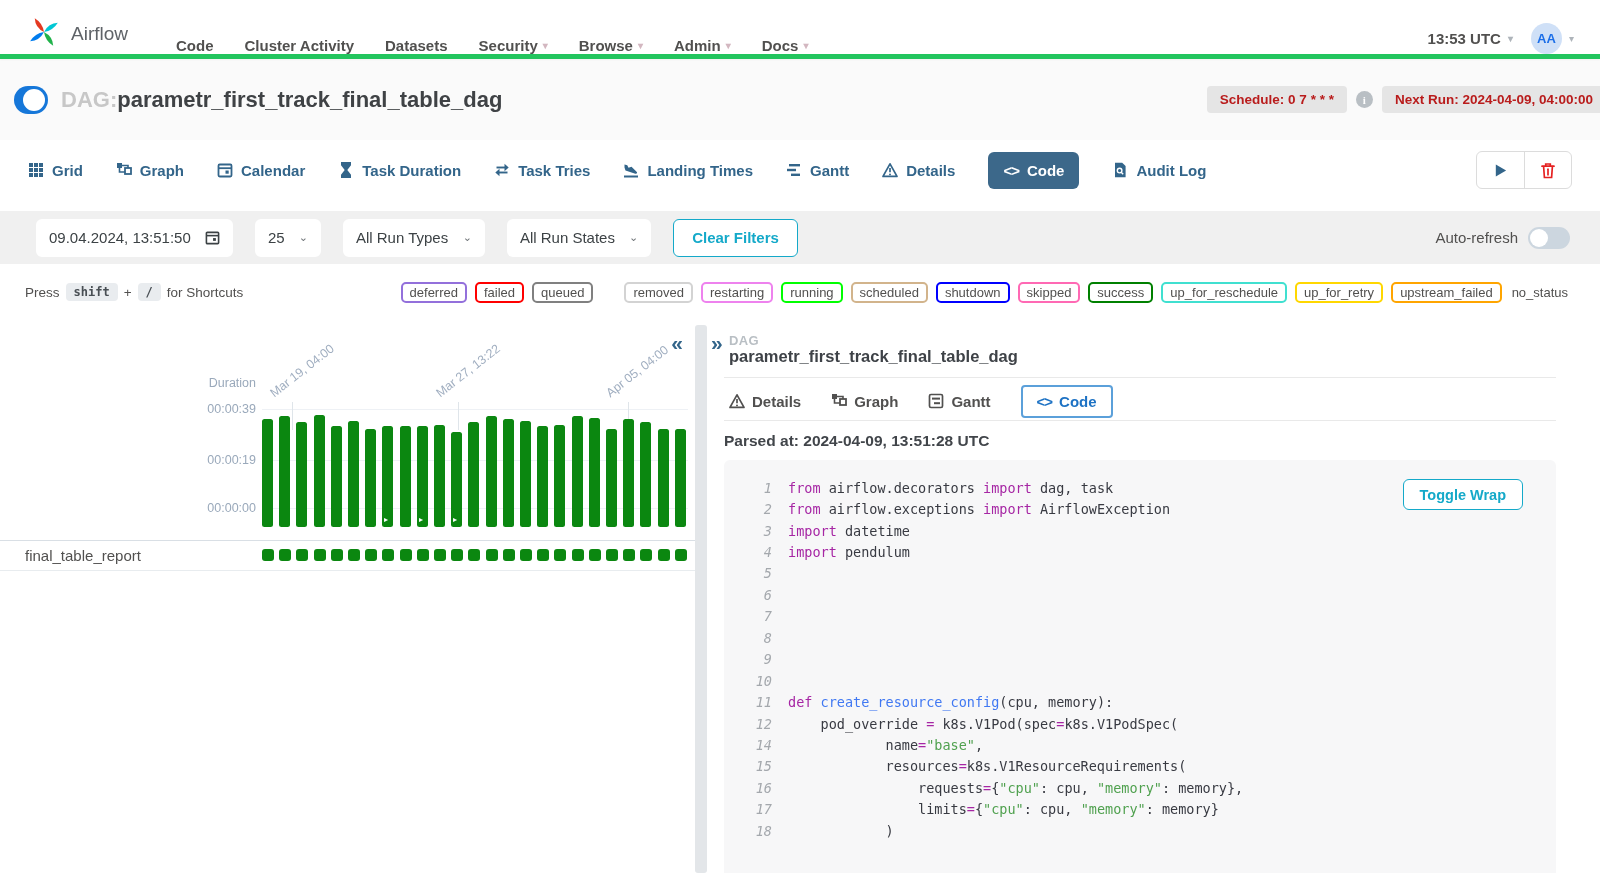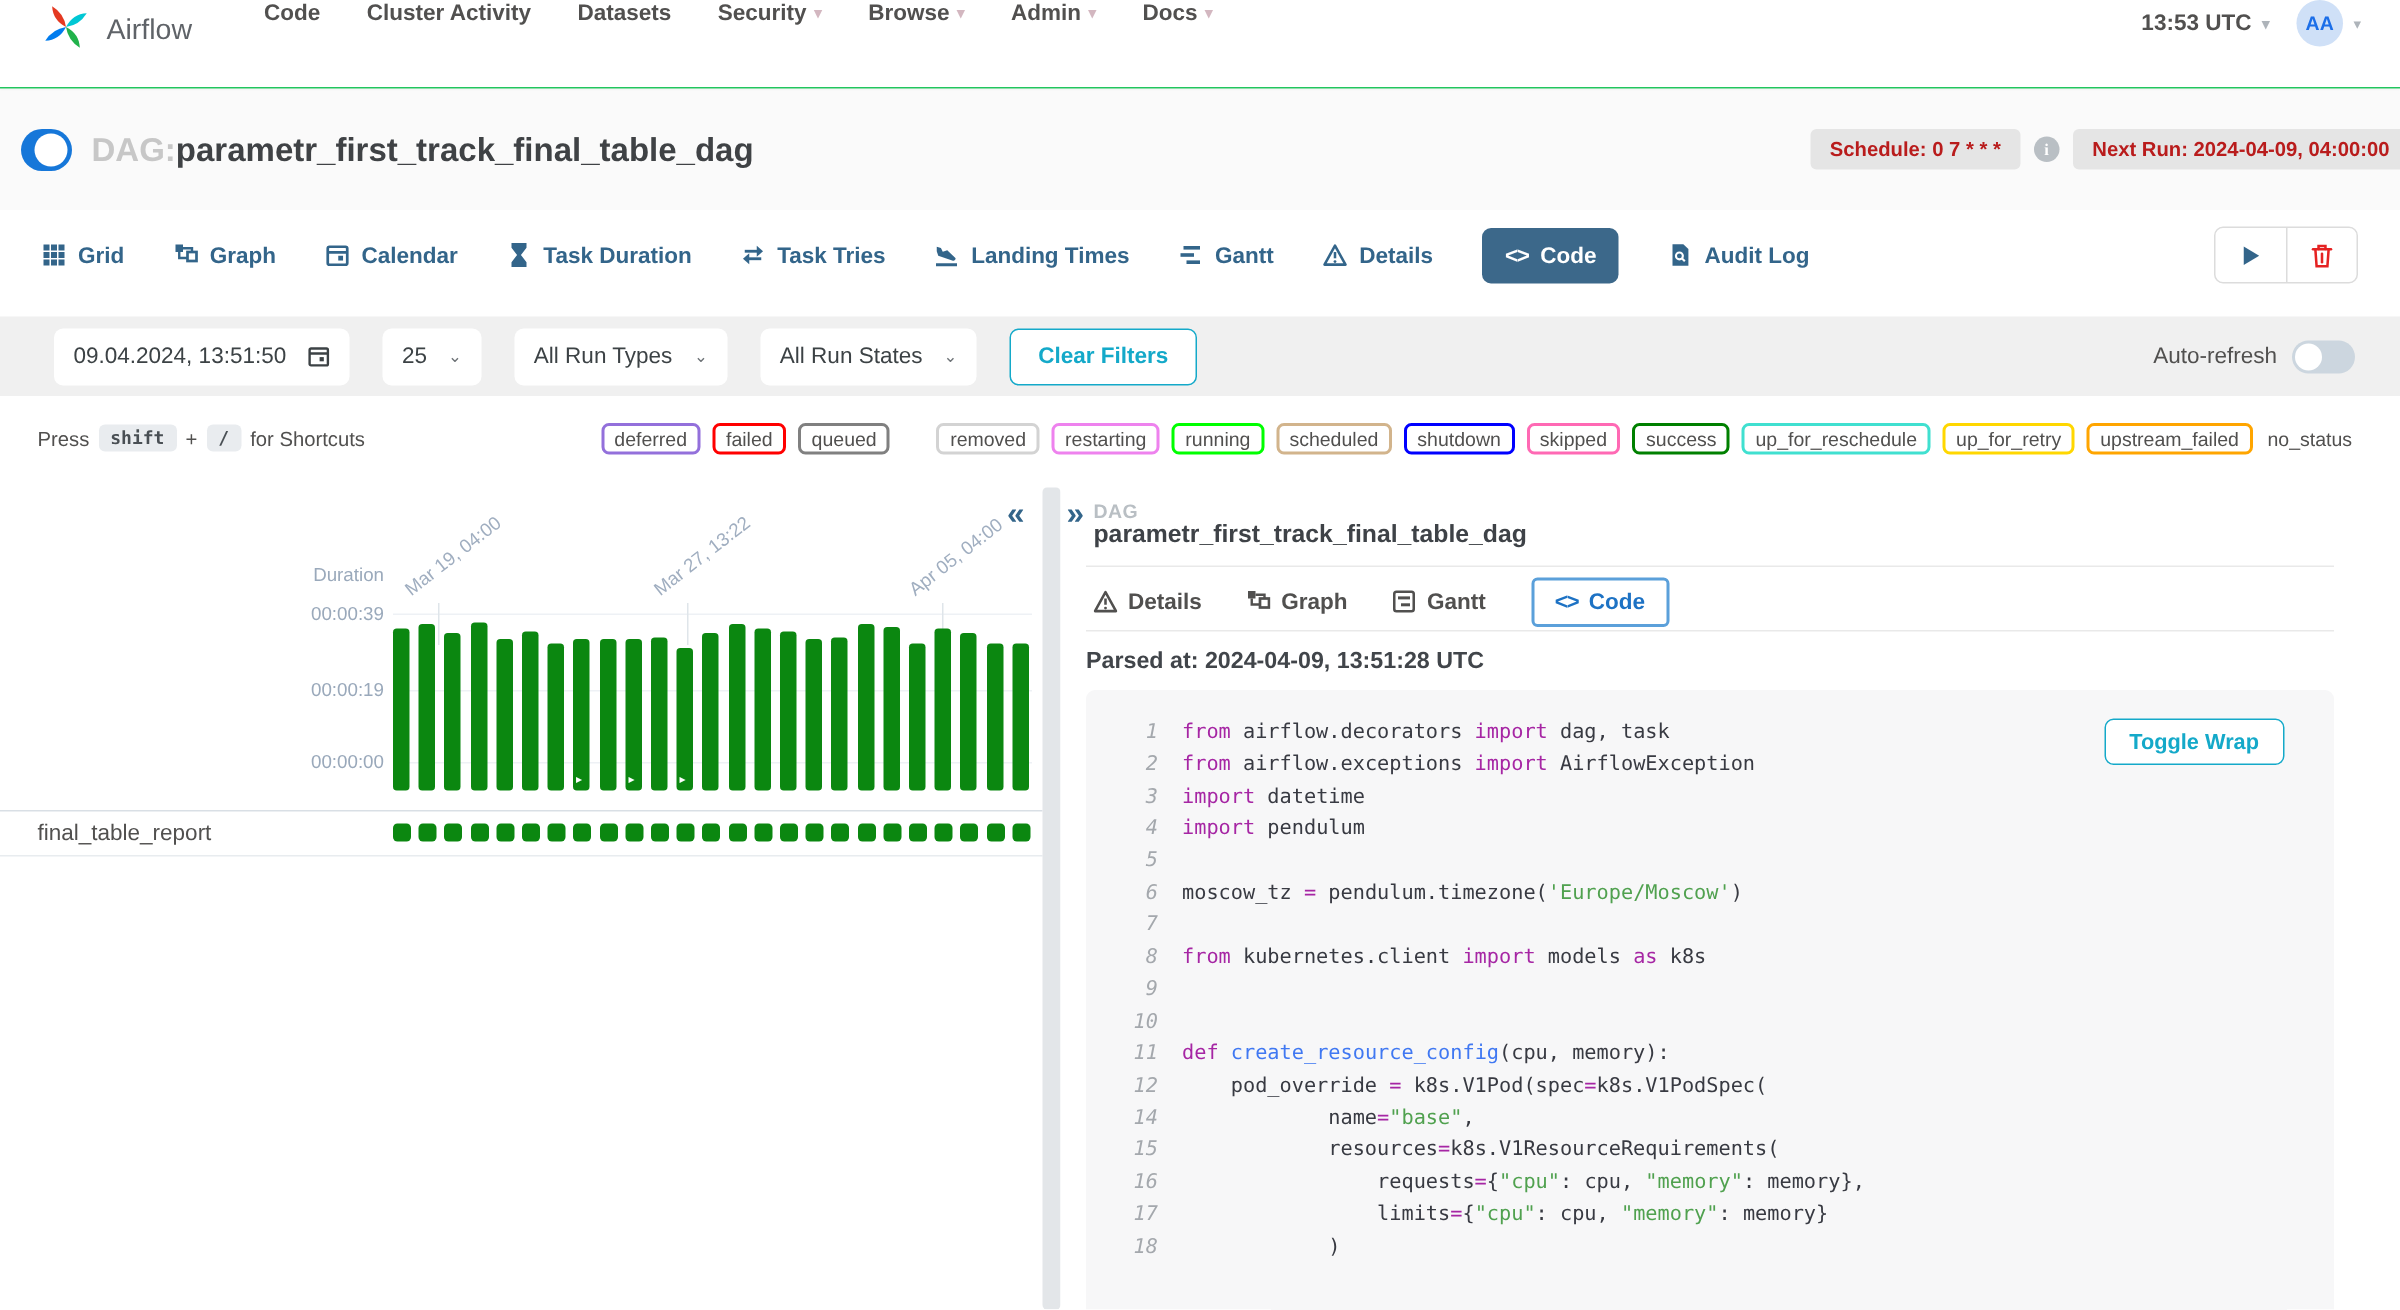--- a/index.html
+++ b/index.html
@@ -4,21 +4,21 @@
 <style>
   * { margin:0; padding:0; box-sizing:border-box; }
   html,body { background:#ffffff; }
   #app {
     position:relative; width:1600px; height:873px; overflow:hidden;
     font-family:"Liberation Sans", sans-serif; color:#51504f; background:#fff;
   }
   
   .navbar {
     position:absolute; top:0; left:0; right:0; height:59px; background:#fff;
-    display:flex; align-items:flex-start; padding:0 26px; border-bottom:1px solid #22c55e;
+    display:flex; align-items:flex-end; padding:0 26px; border-bottom:5px solid #22c55e;
     box-shadow:0 1px 2px rgba(0,0,0,.04); z-index:5;
   }
   .brand { display:flex; align-items:center; gap:9px; margin-right:48px; cursor:pointer; }
   .brand-text { font-size:19px; color:#5f6368; }
   .nav-items { display:flex; align-items:center; gap:31px; }
   .nav-item { font-size:15px; font-weight:700; color:#51504f; display:flex; align-items:center; gap:5px; cursor:pointer; }
   .nav-item .caret { color:#d3b7c0; font-size:10px; }
   .nav-right { margin-left:auto; display:flex; align-items:center; gap:18px; }
   .clock { display:flex; align-items:center; gap:7px; font-size:15px; font-weight:700; }
   .caret-gray { color:#aeb4ba; font-size:10px; }
@@ -495,29 +495,27 @@
           <div class="code-line">
             <span class="ln">4</span>
             <span class="src"><span class="tok-k">import</span><span> pendulum</span></span>
           </div>
           <div class="code-line">
             <span class="ln">5</span>
             <span class="src"></span>
           </div>
           <div class="code-line">
             <span class="ln">6</span>
-            <span class="src"><span>moscow_tz </span><span class="tok-k">=</span><span> pendulum.timezone(</span><span class="tok-s">'Europe/Moscow'</span><span>)</span></span>
           </div>
           <div class="code-line">
             <span class="ln">7</span>
             <span class="src"></span>
           </div>
           <div class="code-line">
             <span class="ln">8</span>
-            <span class="src"><span class="tok-k">from</span><span> kubernetes.client </span><span class="tok-k">import</span><span> models </span><span class="tok-k">as</span><span> k8s</span></span>
           </div>
           <div class="code-line">
             <span class="ln">9</span>
             <span class="src"></span>
           </div>
           <div class="code-line">
             <span class="ln">10</span>
             <span class="src"></span>
           </div>
           <div class="code-line">

